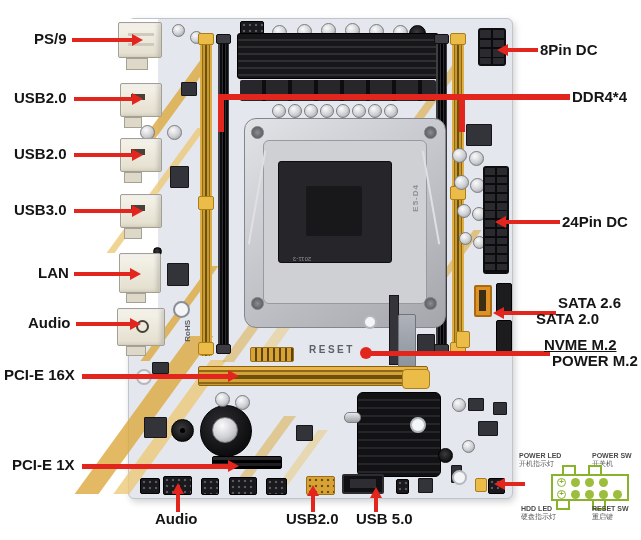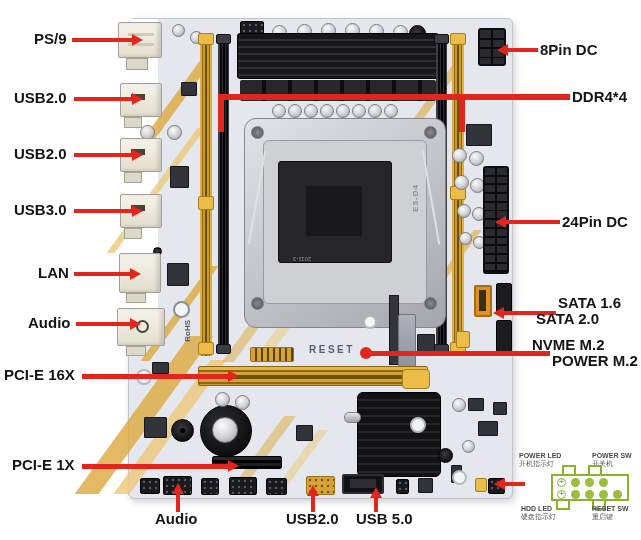--- a/index.html
+++ b/index.html
@@ -261,23 +261,23 @@
   <div class="label" style="left:14px;top:90px;">USB2.0</div>
   <div class="label" style="left:14px;top:146px;">USB2.0</div>
   <div class="label" style="left:14px;top:202px;">USB3.0</div>
   <div class="label" style="left:38px;top:265px;">LAN</div>
   <div class="label" style="left:28px;top:315px;">Audio</div>
   <div class="label" style="left:4px;top:367px;">PCI-E 16X</div>
   <div class="label" style="left:12px;top:457px;">PCI-E 1X</div>
   <div class="label" style="left:540px;top:42px;">8Pin DC</div>
   <div class="label" style="left:572px;top:89px;">DDR4*4</div>
   <div class="label" style="left:562px;top:214px;">24Pin DC</div>
-  <div class="label" style="left:558px;top:295px;">SATA 1.6</div>
+  <div class="label" style="left:558px;top:295px;">SATA 2.6</div>
   <div class="label" style="left:536px;top:311px;">SATA 2.0</div>
-  <div class="label" style="left:532px;top:337px;">NVME M.2</div>
+  <div class="label" style="left:544px;top:337px;text-decoration:underline;">NVME M.2</div>
   <div class="label" style="left:552px;top:353px;">POWER M.2</div>
   <div class="label" style="left:155px;top:511px;">Audio</div>
   <div class="label" style="left:286px;top:511px;">USB2.0</div>
   <div class="label" style="left:356px;top:511px;">USB 5.0</div>
 
   <div class="fp-t" style="left:519px;top:452px;">POWER LED</div>
   <div class="fp-t fp-zh" style="left:519px;top:460px;">开机指示灯</div>
   <div class="fp-t" style="left:592px;top:452px;">POWER SW</div>
   <div class="fp-t fp-zh" style="left:592px;top:460px;">开关机</div>
   <div class="fptab" style="left:562px;top:465px;width:14px;height:11px;"></div>

